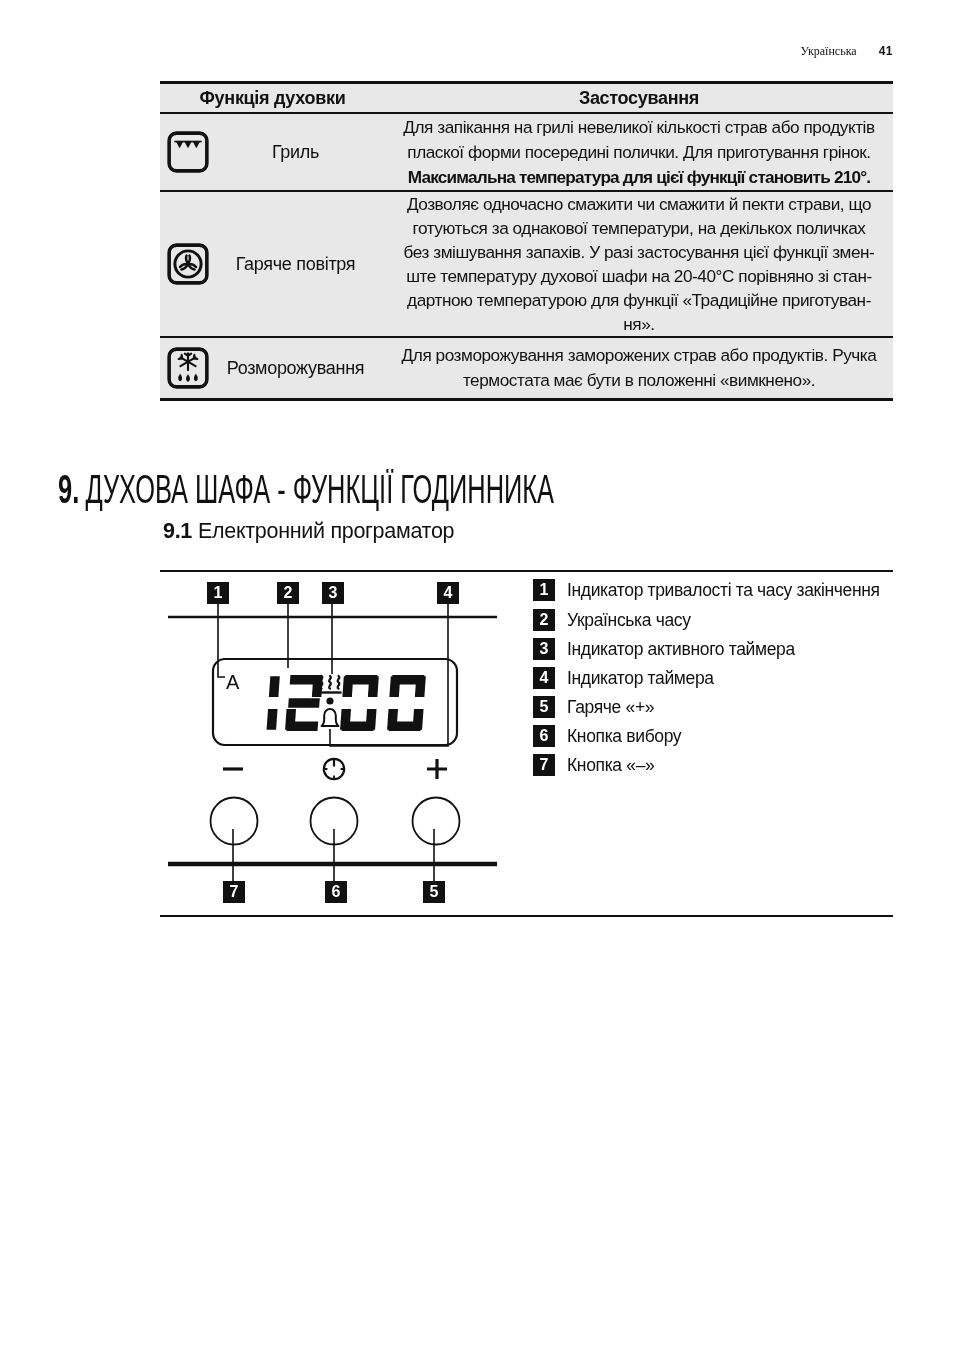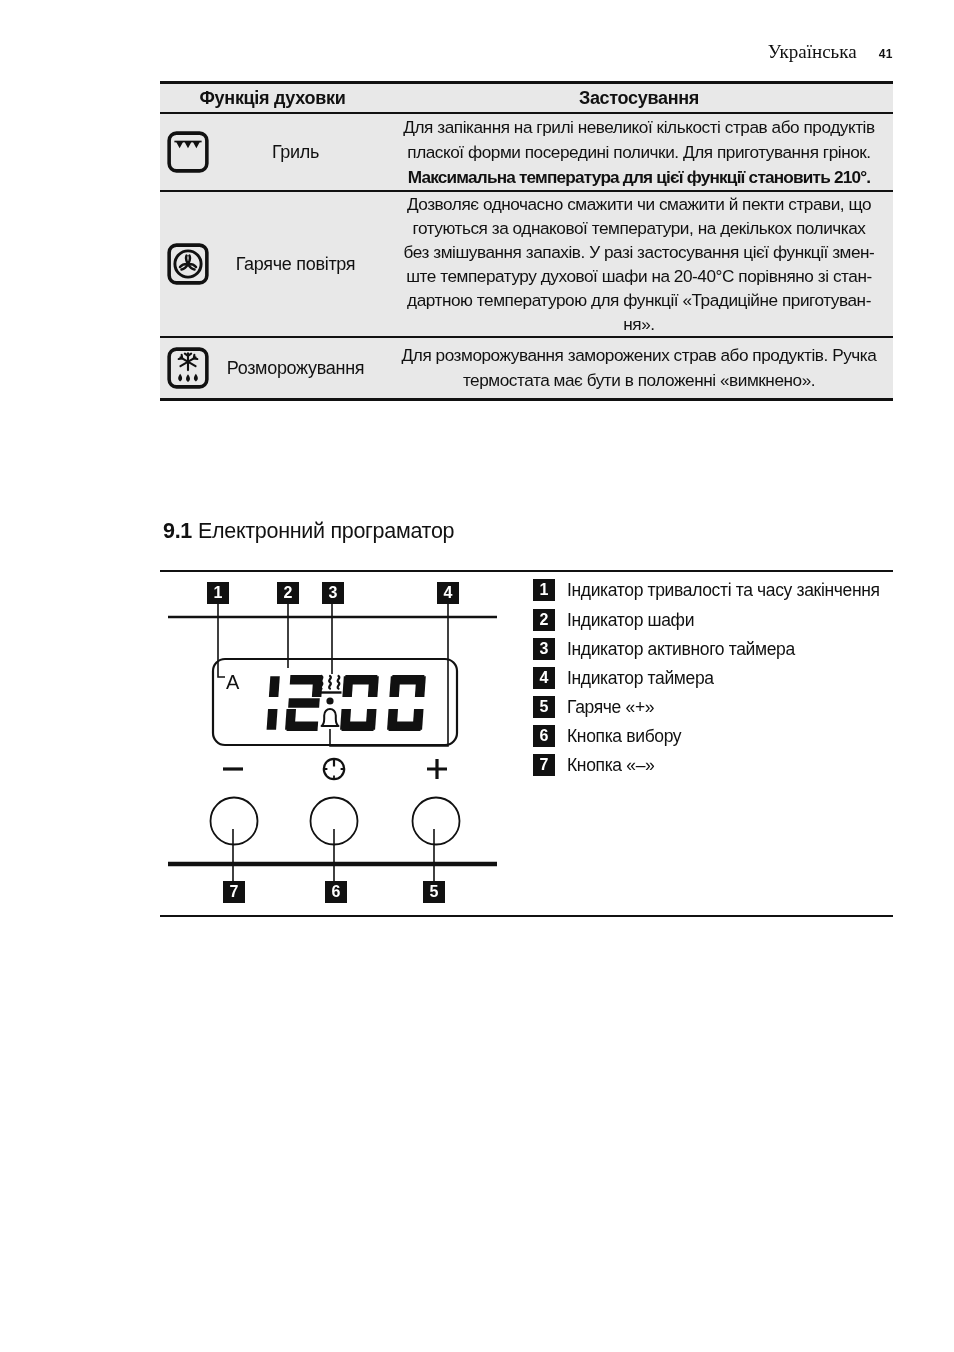--- a/index.html
+++ b/index.html
@@ -1,21 +1,21 @@
 <!DOCTYPE html>
 <html><head>
 <meta charset="utf-8">
 <style>
   html,body{margin:0;padding:0;background:#fff;}
   .page{position:relative;width:954px;height:1352px;background:#ffffff;
         font-family:"Liberation Sans",sans-serif;color:#111;overflow:hidden;}
 
   
   .pgheader{position:absolute;top:41px;left:0;width:893px;text-align:right;}
-  .pgheader .lang{font-family:"Liberation Serif",serif;font-size:19px;color:#111;}
+  .pgheader .lang{font-family:"Liberation Serif",serif;font-size:12px;color:#111;}
   .pgheader .num{font-size:12px;font-weight:bold;margin-left:22px;letter-spacing:.5px;}
 
   
   .ftable{position:absolute;left:160px;top:81px;width:733px;background:#e8e8e8;
           border-top:3px solid #111;border-bottom:3px solid #111;}
   .trow{position:relative;}
   .thead{height:28px;border-bottom:2px solid #111;}
   .thead .hcell{position:absolute;top:0;height:28px;display:flex;align-items:center;justify-content:center;
                 font-weight:bold;font-size:18px;letter-spacing:-0.3px;}
   .thead .hcell.left{left:0;width:225px;}
@@ -127,20 +127,23 @@
         </g>
       </svg>
       <div class="fname">Розморожування</div>
       <div class="fdesc">
         <div class="lines">Для розморожування заморожених страв або продуктів. Ручка
 термостата має бути в положенні «вимкнено».</div>
       </div>
     </div>
   </div>
 
+  <div class="h1wrap">
+    <span class="h1inner"><span class="hnum">9.</span><span>ДУХОВА ШАФА - ФУНКЦІЇ ГОДИННИКА</span></span>
+  </div>
   <div class="h2wrap">
     <span class="hnum">9.1</span><span>Електронний програматор</span>
   </div>
 
   <div class="figrule rule-top"></div>
   <div class="figrule rule-bottom"></div>
 
   <svg class="diagram-svg" viewBox="160 565 360 355">
 
     <g class="stroke" stroke-width="1.6">
@@ -228,21 +231,21 @@
   <div class="callout" style="left:325px;top:881px;">6</div>
   <div class="callout" style="left:423px;top:881px;">5</div>
 
   <div>
     <div class="legend-item">
       <div class="lbadge" style="top:579px;">1</div>
       <div class="ltext" style="top:579px;">Індикатор тривалості та часу закінчення</div>
     </div>
     <div class="legend-item">
       <div class="lbadge" style="top:609px;">2</div>
-      <div class="ltext" style="top:609px;">Індикатор шафи</div>
+      <div class="ltext" style="top:609px;">Українська часу</div>
     </div>
     <div class="legend-item">
       <div class="lbadge" style="top:638px;">3</div>
       <div class="ltext" style="top:638px;">Індикатор активного таймера</div>
     </div>
     <div class="legend-item">
       <div class="lbadge" style="top:667px;">4</div>
       <div class="ltext" style="top:667px;">Індикатор таймера</div>
     </div>
     <div class="legend-item">

